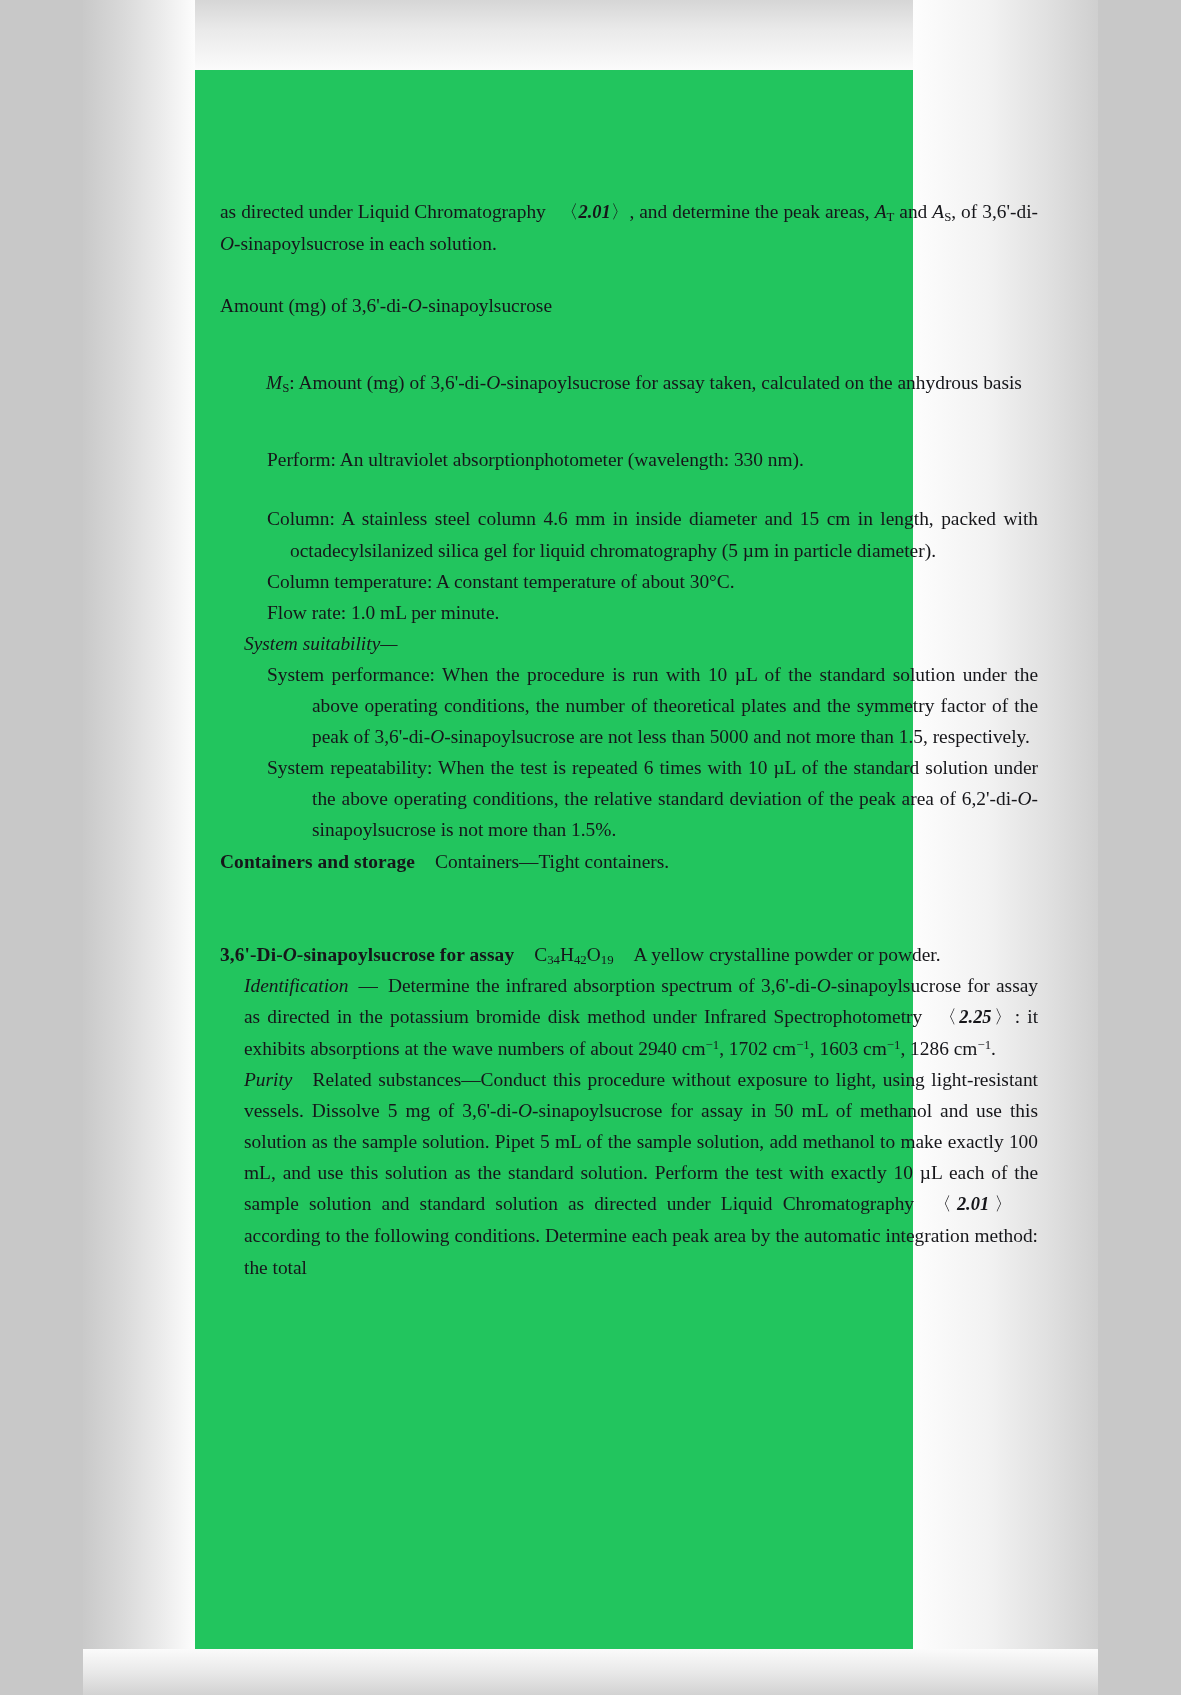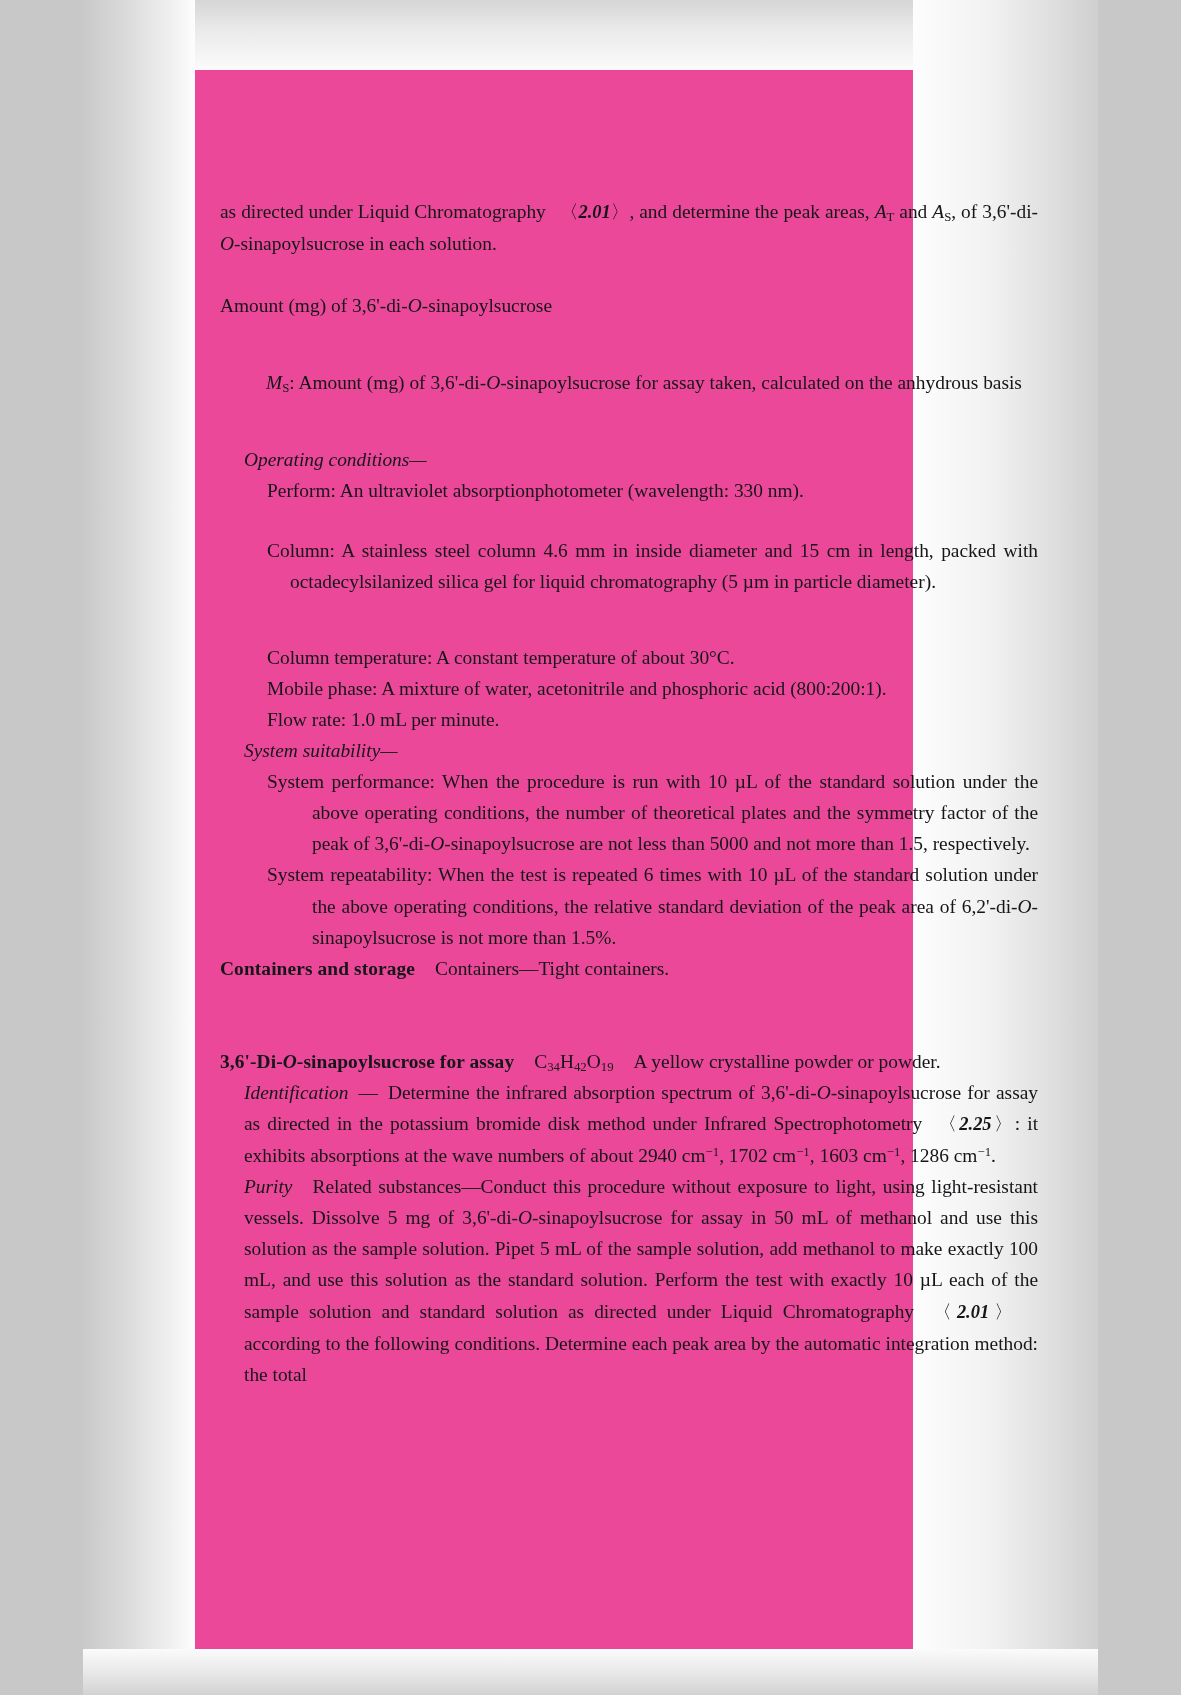--- a/index.html
+++ b/index.html
@@ -9,21 +9,21 @@
     background: #c8c8c8;
   }
   body {
     font-family: "Liberation Serif", "DejaVu Serif", serif;
   }
   .page {
     position: relative;
     width: 1015px;
     height: 1695px;
     margin: 0 auto;
-    background: #ec4899;
+    background: #22c55e;
     overflow: hidden;
     box-sizing: border-box;
   }
   
   .page-edge-left {
     position: absolute;
     top: 0; left: 0;
     width: 112px; height: 100%;
     background: linear-gradient(to right, #c9c9c9 0px, #d9d9d9 40px, #ececec 80px, #fdfdfd 112px);
     pointer-events: none;
@@ -126,29 +126,27 @@
 
     <p class="nojust"><span>Amount (mg) of 3,6'-di-</span><i>O</i><span>-sinapoylsucrose</span></p>
 
 
     <div class="gap-lg"></div>
 
     <p class="para ind1" style="padding-left:92px; text-indent:-46px; text-align:justify;"><span class="nb"><i>M</i><sub>S</sub></span><span>: Amount (mg) of 3,6'-di-</span><i>O</i><span>-sinapoylsucrose for assay taken, calculated on the anhydrous basis</span></p>
 
     <div class="gap-lg"></div>
 
-    <p class="nojust level-head"><i>Operating conditions—</i></p>
 
     <p class="para level-entry" style="padding-left:70px; text-indent:-23px;"><span>Perform</span><span>: An ultraviolet absorptionphotometer (wavelength: 330 nm).</span></p>
 
     <p class="para level-entry" style="padding-left:70px; text-indent:-23px;margin-top:28px;"><span>Column</span><span>: A stainless steel column 4.6 mm in inside diameter and 15 cm in length, packed with octadecylsilanized silica gel for liquid chromatography (5 µm in particle diameter).</span></p>
 
-    <p class="para level-entry" style="padding-left:70px; text-indent:-23px;margin-top:45px;"><span>Column temperature</span><span>: A constant temperature of about 30°C.</span></p>
+    <p class="para level-entry" style="padding-left:70px; text-indent:-23px;"><span>Column temperature</span><span>: A constant temperature of about 30°C.</span></p>
 
-    <p class="para level-entry" style="padding-left:70px; text-indent:-23px;"><span>Mobile phase</span><span>: A mixture of water, acetonitrile and phosphoric acid (800:200:1).</span></p>
 
     <p class="para level-entry" style="padding-left:70px; text-indent:-23px;"><span>Flow rate</span><span>: 1.0 mL per minute.</span></p>
 
     <p class="nojust level-head"><i>System suitability—</i></p>
 
     <p class="para sys-entry" style="padding-left:92px; text-indent:-45px;"><span>System performance</span><span>: When the procedure is run with 10 µL of the standard solution under the above operating conditions, the number of theoretical plates and the symmetry factor of the peak of 3,6'-di-</span><i>O</i><span>-sinapoylsucrose are not less than 5000 and not more than 1.5, respectively.</span></p>
 
     <p class="para sys-entry" style="padding-left:92px; text-indent:-45px;"><span>System repeatability</span><span>: When the test is repeated 6 times with 10 µL of the standard solution under the above operating conditions, the relative standard deviation of the peak area of 6,2'-di-</span><i>O</i><span>-sinapoylsucrose is not more than 1.5%.</span></p>
 
     <p class="nojust"><span class="bold">Containers and storage</span><span class="spacer-head"></span><span>Containers—Tight containers.</span></p>

